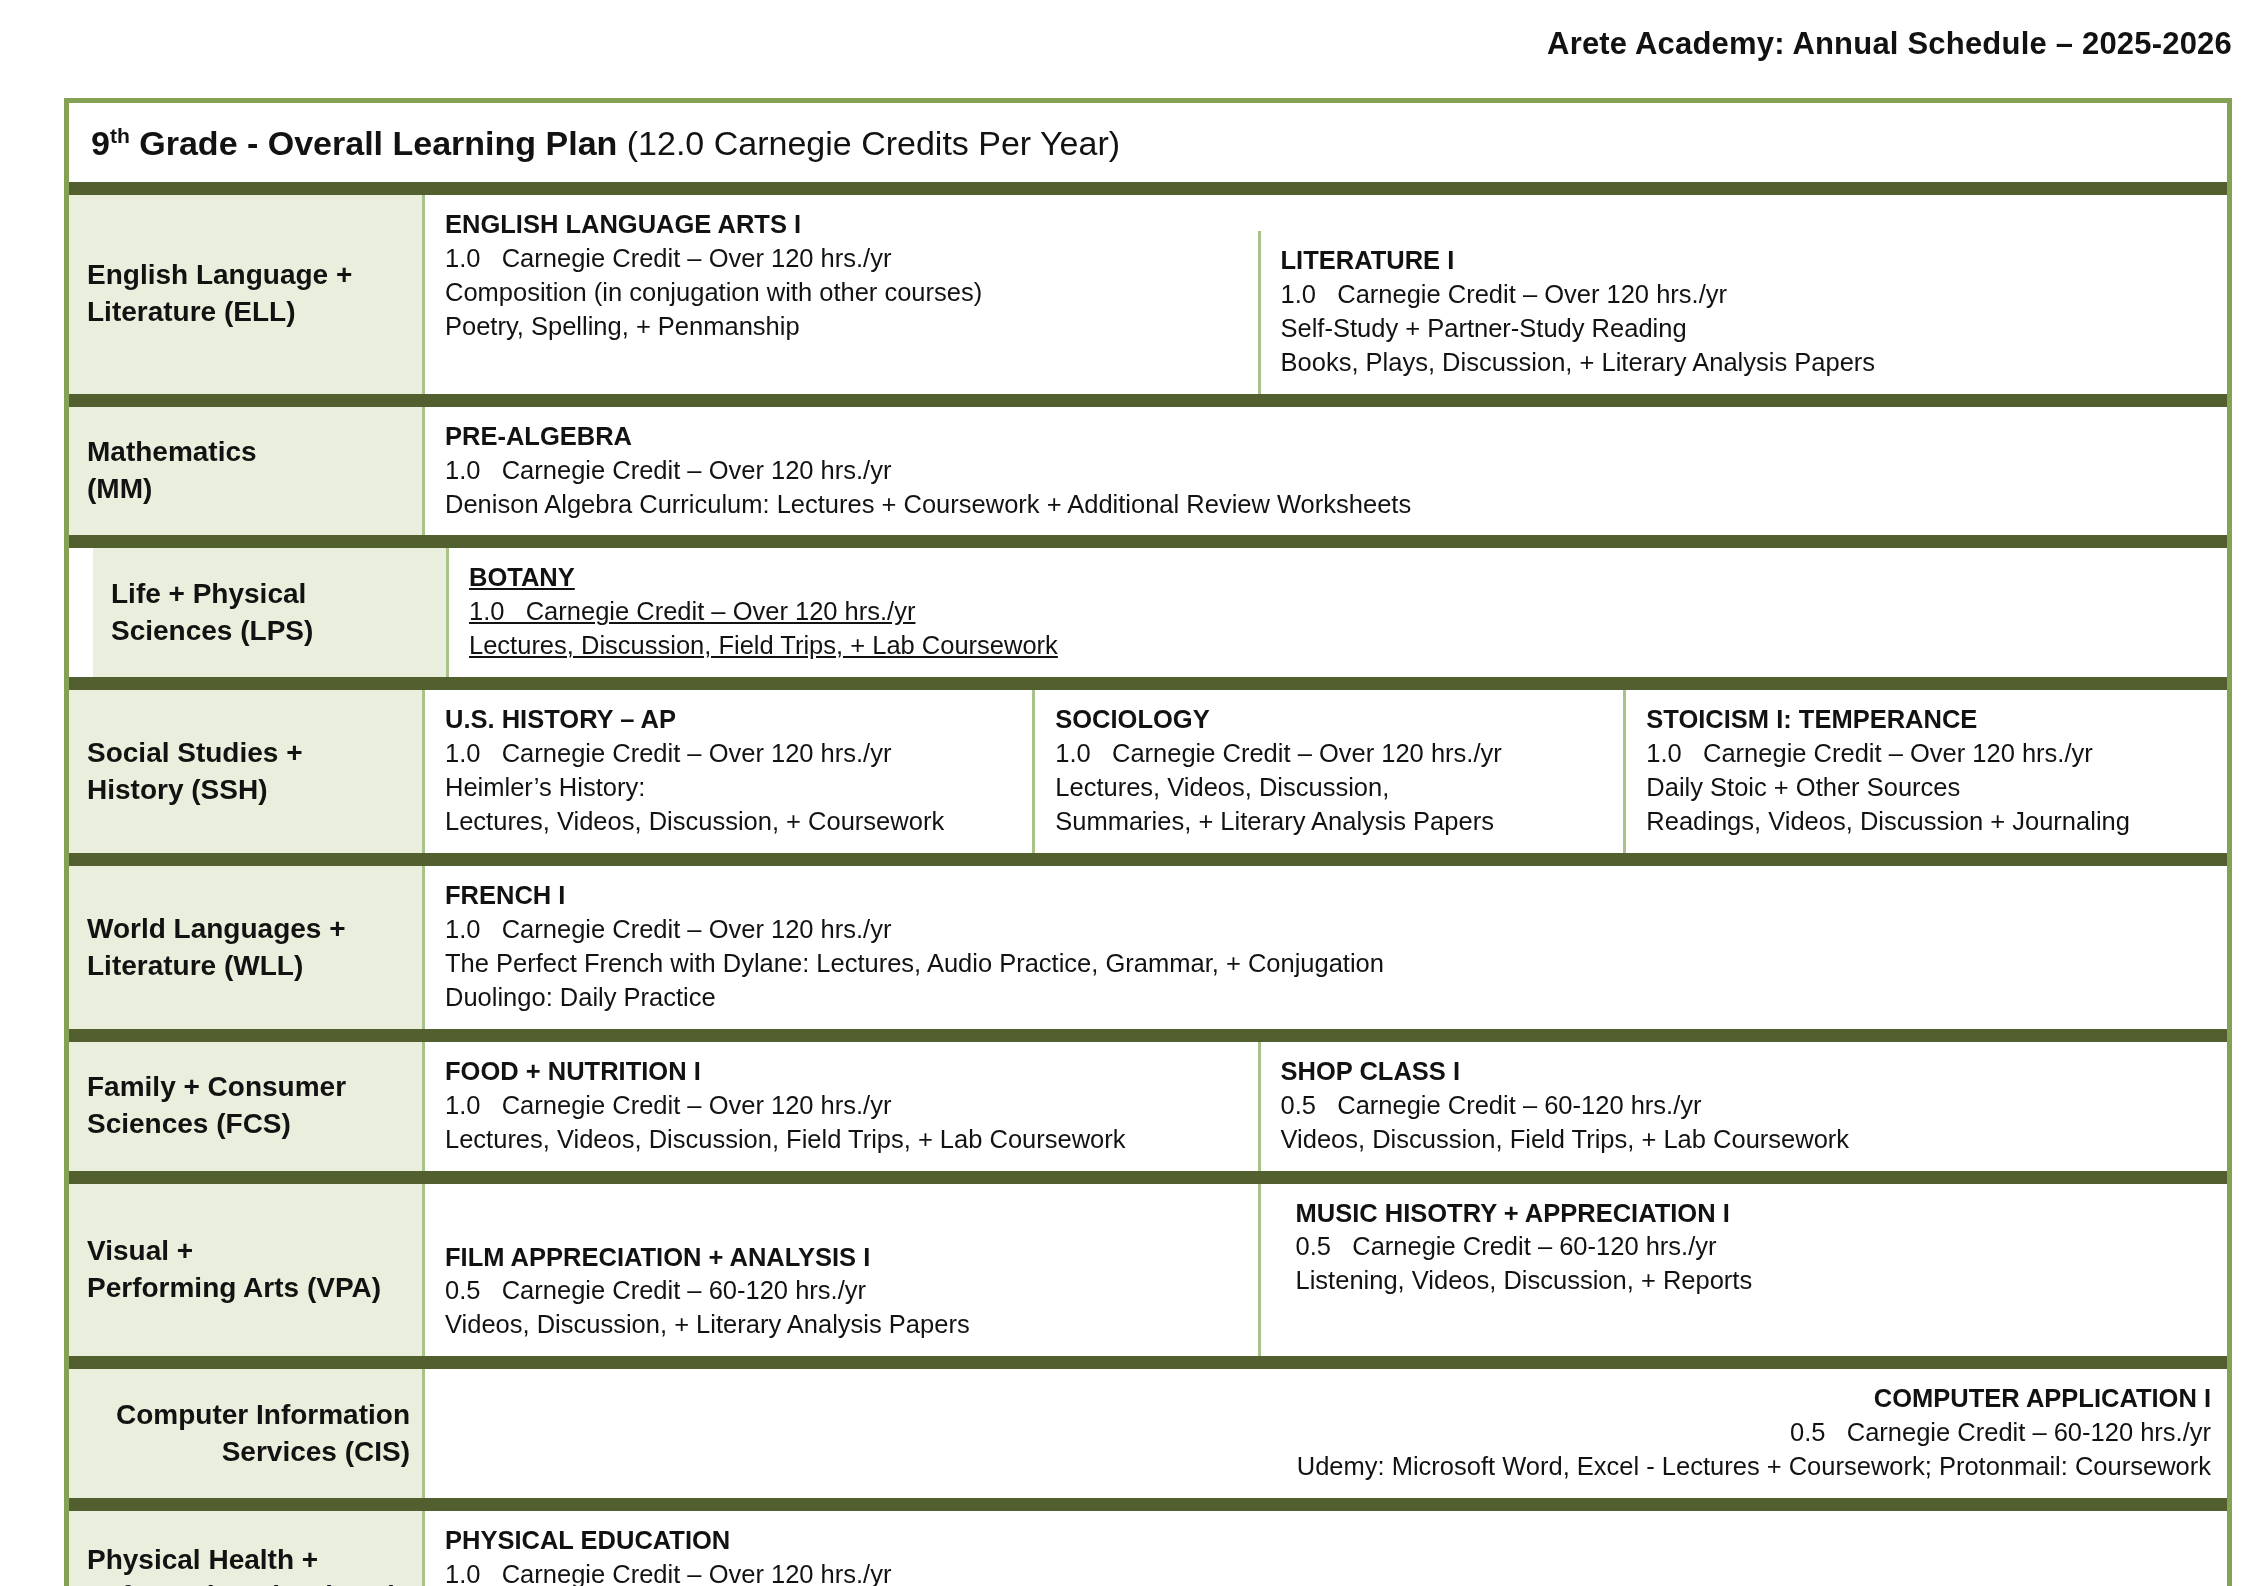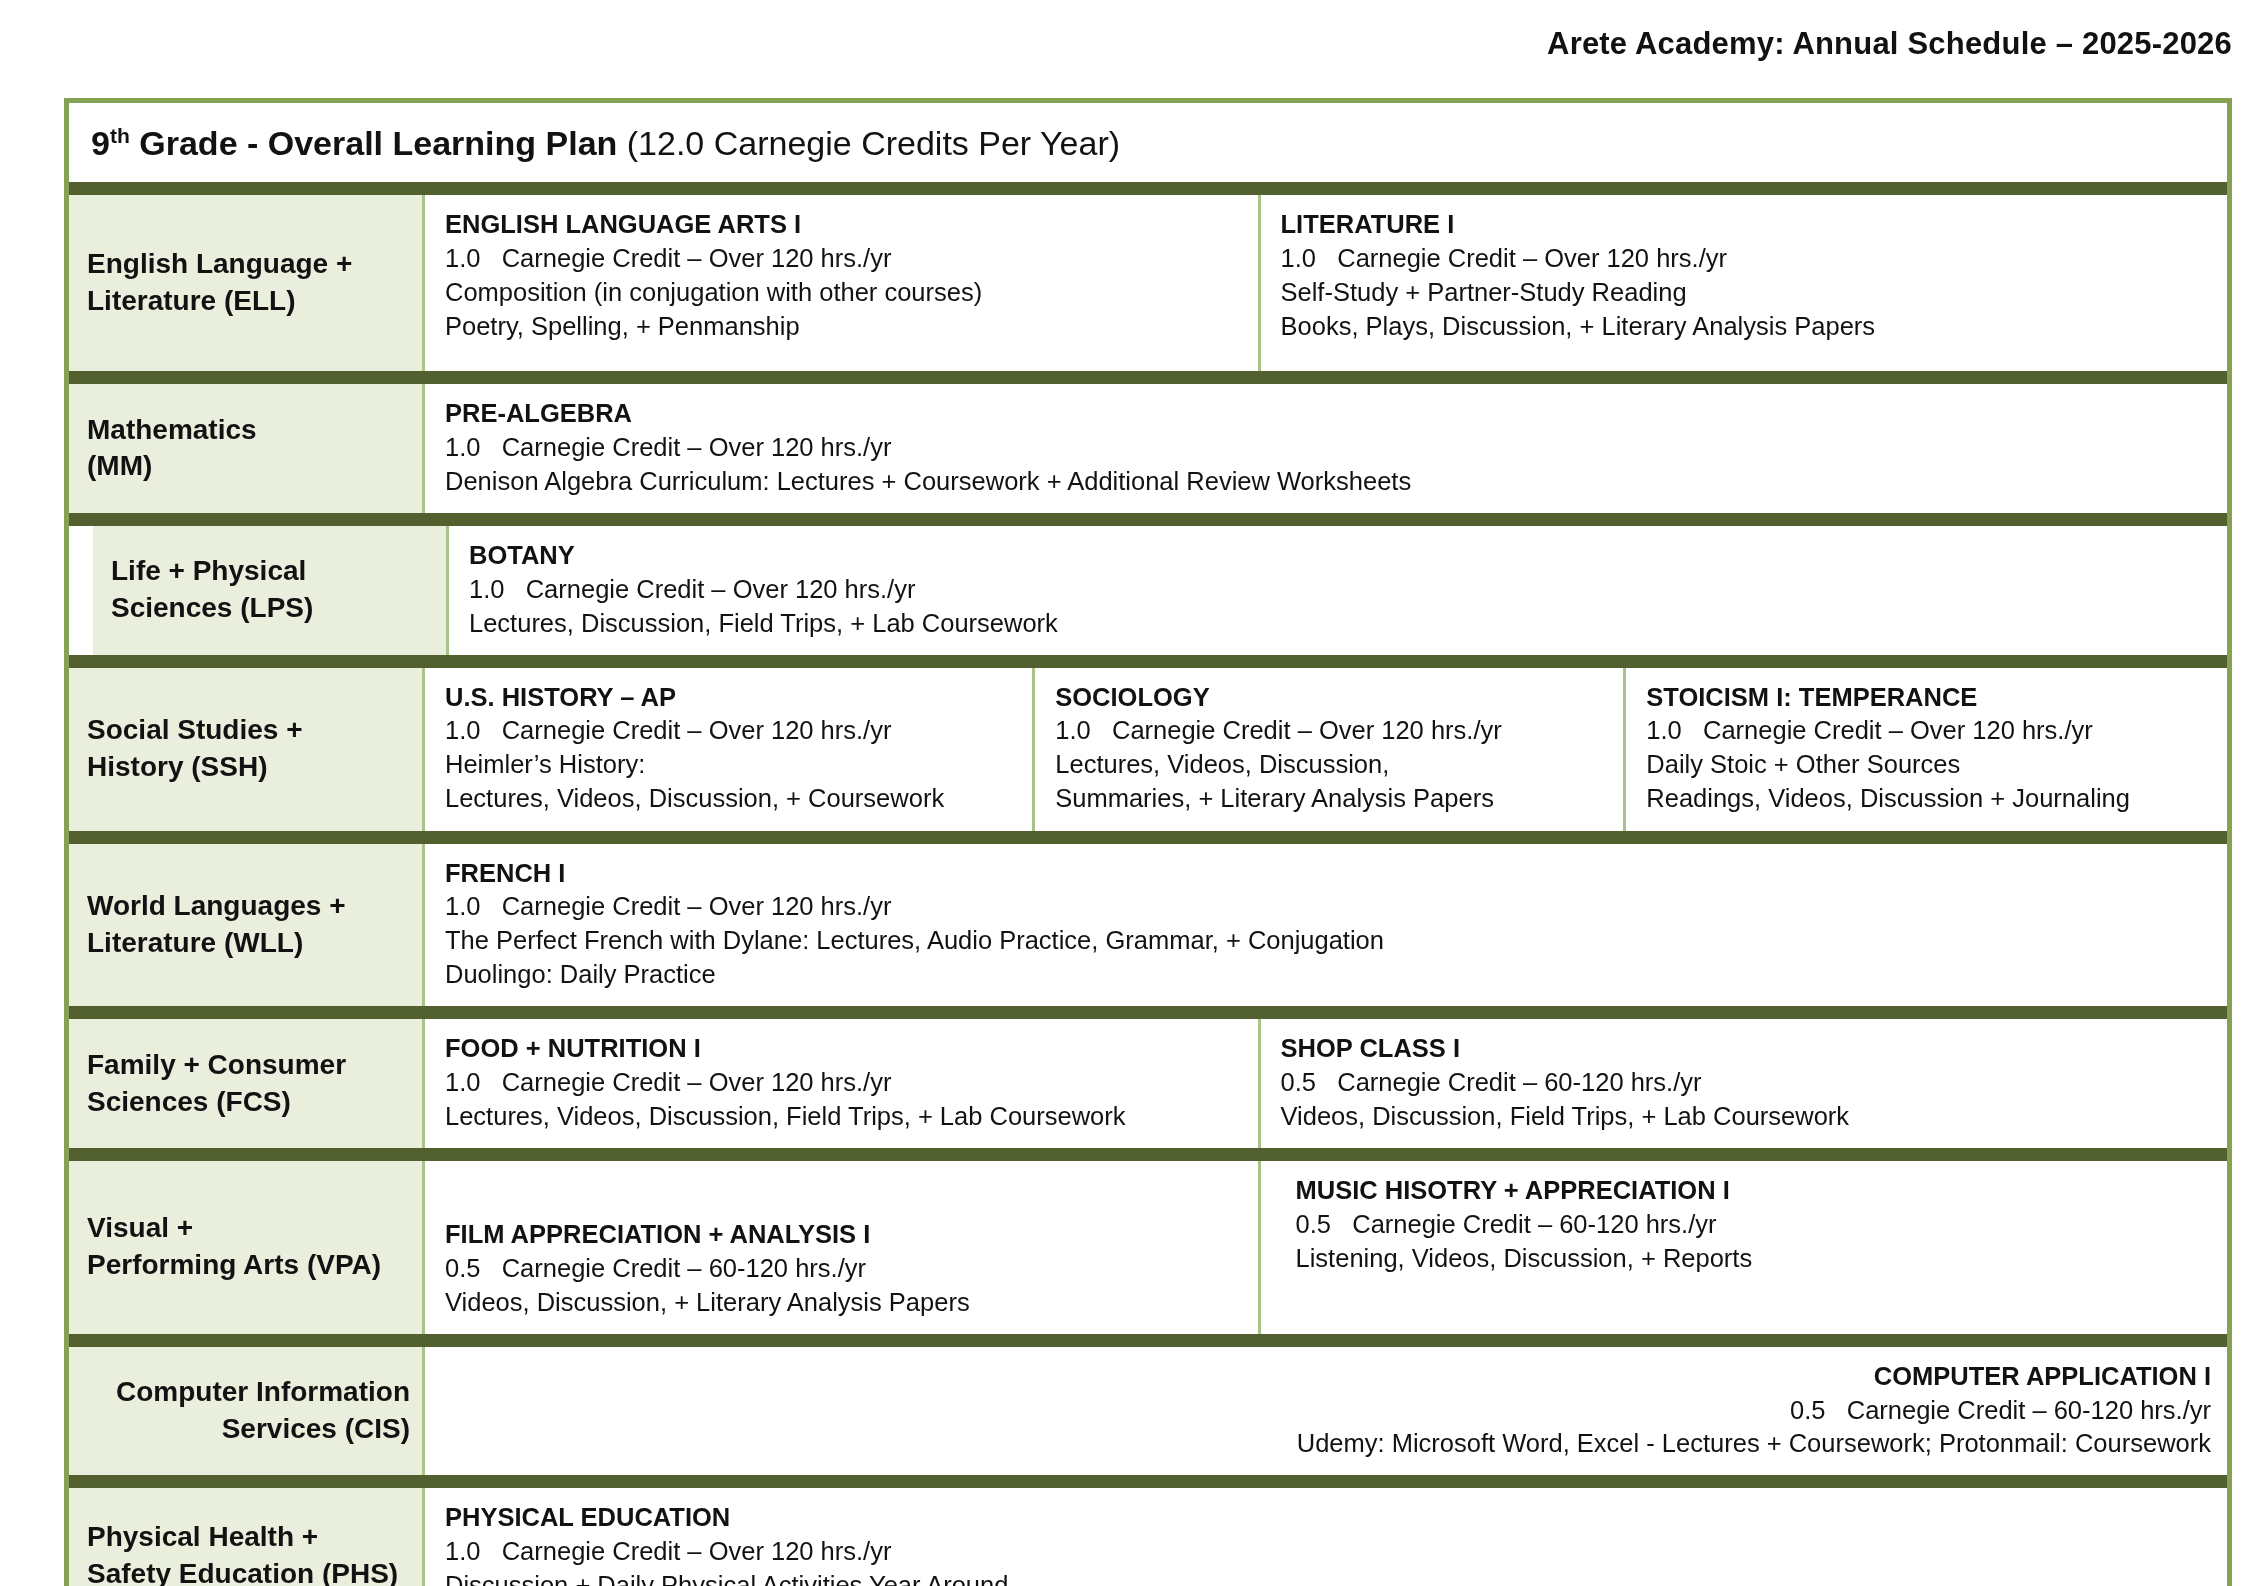--- a/index.html
+++ b/index.html
@@ -108,21 +108,21 @@
             <div class="category-label-line">English Language +</div>
             <div class="category-label-line">Literature (ELL)</div>
           </div>
           <div class="courses-container">
             <div class="course-cell" style="width: 46.2%;">
               <div class="course-title">ENGLISH LANGUAGE ARTS I</div>
               <div class="course-detail-line">1.0   Carnegie Credit – Over 120 hrs./yr</div>
               <div class="course-detail-line">Composition (in conjugation with other courses)</div>
               <div class="course-detail-line">Poetry, Spelling, + Penmanship</div>
             </div>
-            <div class="course-cell" style="width: 53.8%;">
+            <div class="course-cell" style="width: 53.8%; margin-top: 36px;">
               <div class="course-title">LITERATURE I</div>
               <div class="course-detail-line">1.0   Carnegie Credit – Over 120 hrs./yr</div>
               <div class="course-detail-line">Self-Study + Partner-Study Reading</div>
               <div class="course-detail-line">Books, Plays, Discussion, + Literary Analysis Papers</div>
             </div>
           </div>
         </div>
         <div class="row-separator"></div>
         <div class="grid-row" style="min-height: 123px;">
           <div class="category-cell">
@@ -137,21 +137,21 @@
             </div>
           </div>
         </div>
         <div class="row-separator"></div>
         <div class="grid-row" style="min-height: 122px; margin-left: 24px;">
           <div class="category-cell">
             <div class="category-label-line">Life + Physical</div>
             <div class="category-label-line">Sciences (LPS)</div>
           </div>
           <div class="courses-container">
-            <div class="course-cell" style="width: 100%;">
+            <div class="course-cell" style="width: 100%; text-decoration: underline;">
               <div class="course-title">BOTANY</div>
               <div class="course-detail-line">1.0   Carnegie Credit – Over 120 hrs./yr</div>
               <div class="course-detail-line">Lectures, Discussion, Field Trips, + Lab Coursework</div>
             </div>
           </div>
         </div>
         <div class="row-separator"></div>
         <div class="grid-row" style="min-height: 163px;">
           <div class="category-cell">
             <div class="category-label-line">Social Studies +</div>

